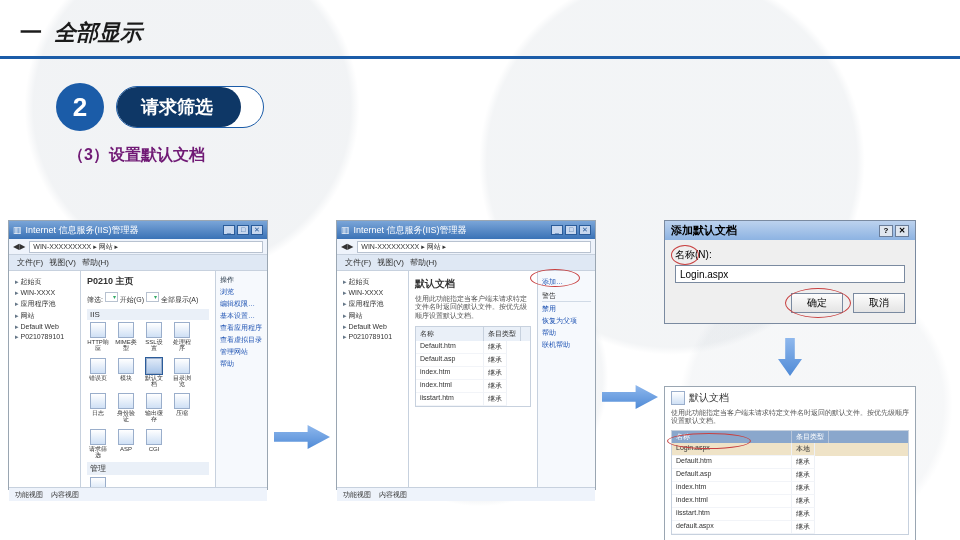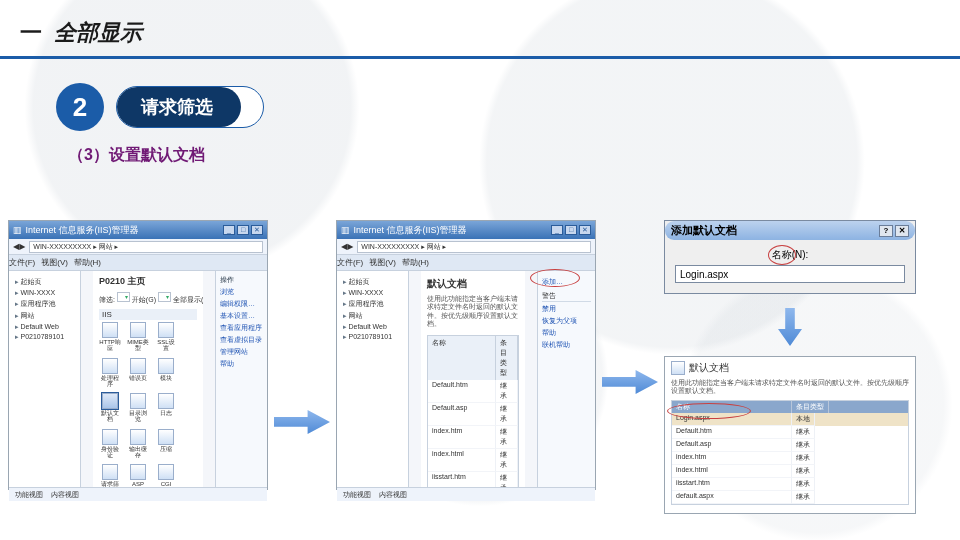--- a/index.html
+++ b/index.html
@@ -139,28 +139,27 @@
     flex: 1;
     height: 12px;
     background: #fff;
     border: 1px solid #b8c2d0;
     font-size: 7px; line-height: 10px; padding: 0 3px; color: #333;
     overflow: hidden; white-space: nowrap;
   }
   .menubar {
     background: #dfe8f4;
     font-size: 8px; color: #333;
-    padding: 2px 0;
+    padding: 2px 8px;
     border-bottom: 1px solid #c7d1de;
     display: flex; gap: 6px;
   }
   .body1 {
     display: flex;
     height: calc(100% - 52px);
-    gap: 12px;
   }
   .left-tree {
     width: 72px;
     background: #fff;
     border-right: 1px solid #c7d1de;
     font-size: 7px; color: #333;
     padding: 4px 4px;
   }
   .left-tree .node { margin: 2px 0 2px 2px; white-space: nowrap; }
   .left-tree .node::before { content: "▸ "; color: #678; }
@@ -254,29 +253,28 @@
     font-size: 10px;
     color: #000;
   }
   .dialog .dtitle {
     background: linear-gradient(#bcd2ee,#8db3e2);
     color: #000;
     font-size: 11px;
     padding: 2px 6px;
     display: flex; align-items: center;
     font-weight: 600;
-    border-radius: 9px;
   }
   .dialog .dtitle .dbtns { margin-left: auto; display: flex; gap: 2px; }
   .dialog .dtitle .dbtns span {
     width: 14px; height: 12px; background: #dfe6ef; border: 1px solid #6a7d99;
     font-size: 8px; text-align: center; line-height: 10px;
   }
   .dialog .dbody { padding: 8px 10px 10px; }
-  .dlabel { font-size: 10px; margin-bottom: 3px; text-align: center; }
+  .dlabel { font-size: 10px; margin-bottom: 3px; }
   .circ { position: relative; display: inline-block; }
   .circ::after {
     content: ""; position: absolute; left: -4px; top: -3px; right: -4px; bottom: -3px;
     border: 1px solid #c84040; border-radius: 50%;
   }
   .dinput {
     width: 100%; height: 18px; border: 1px solid #7a8aa0; background: #fff;
     font-size: 10px; padding: 0 4px; font-family: inherit;
   }
   .dbtnrow { display: flex; justify-content: flex-end; gap: 10px; margin-top: 10px; }
@@ -551,20 +549,27 @@
           <div class="dbtns">
             <span>?</span>
             <span>✕</span>
           </div>
         </div>
         <div class="dbody">
           <div class="dlabel">
             <span class="circ"><span>名称</span></span><span>(N)</span><span>:</span>
           </div>
           <input class="dinput" value="Login.aspx" style="">
+          <div class="dbtnrow">
+            <span style="position:relative; display:inline-block;">
+              <button class="dbtn">确定</button>
+              <span class="ring" style="left:-6px; top:-5px; width:66px; height:30px;"></span>
+            </span>
+            <button class="dbtn">取消</button>
+          </div>
         </div>
       </div>
 
       <div class="arrow-down"></div>
 
       <div class="result" style="position:relative">
         <div class="rtitle">
           <div class="ricon"></div>
           <span>默认文档</span>
         </div>

